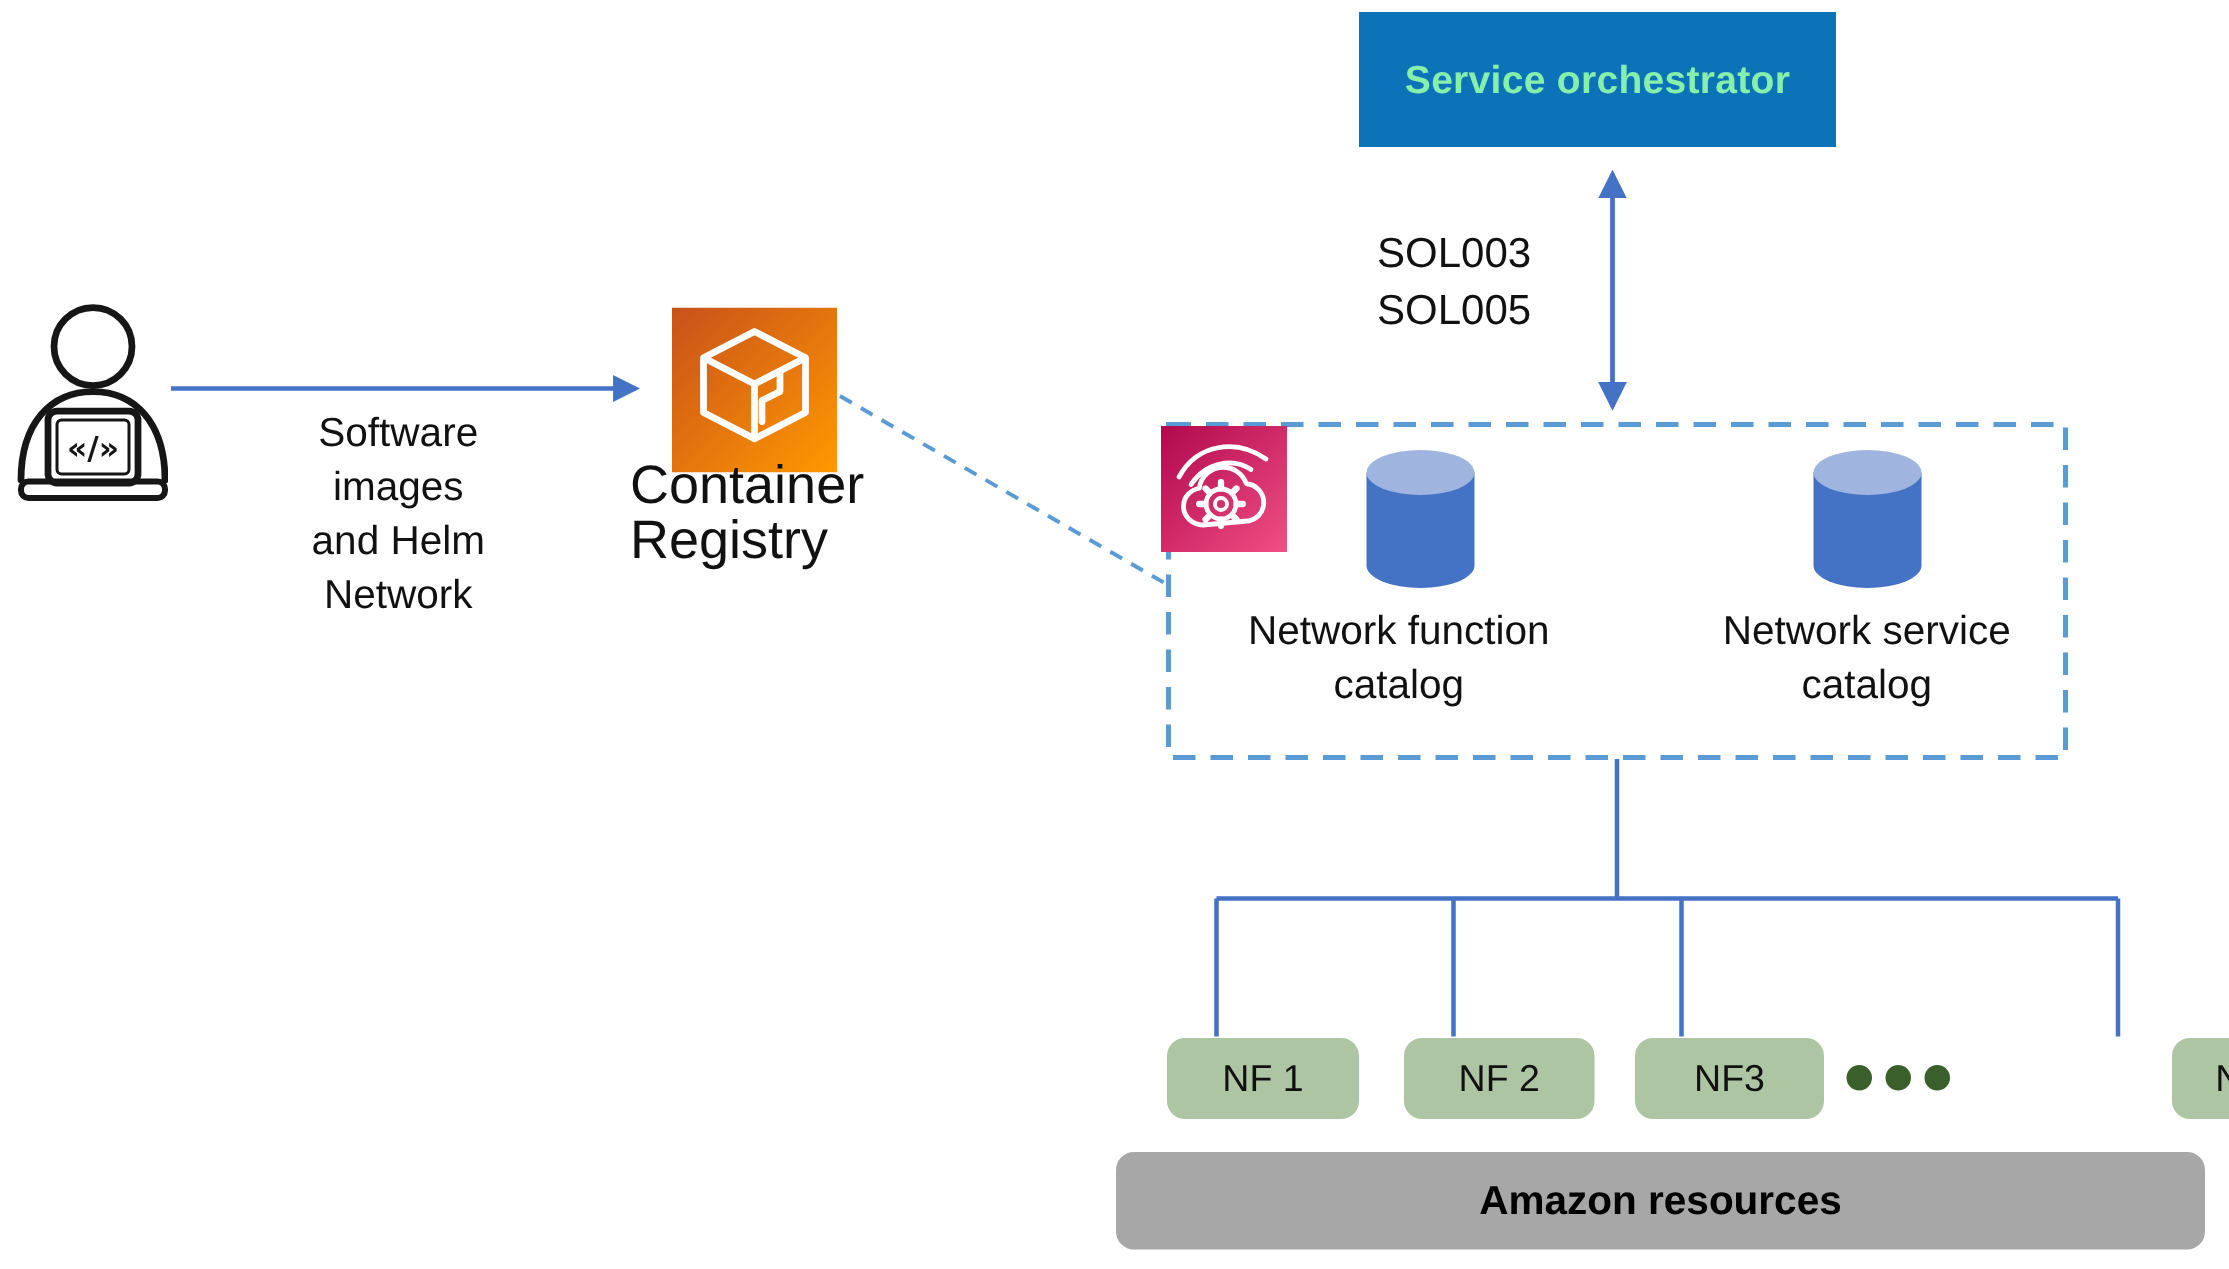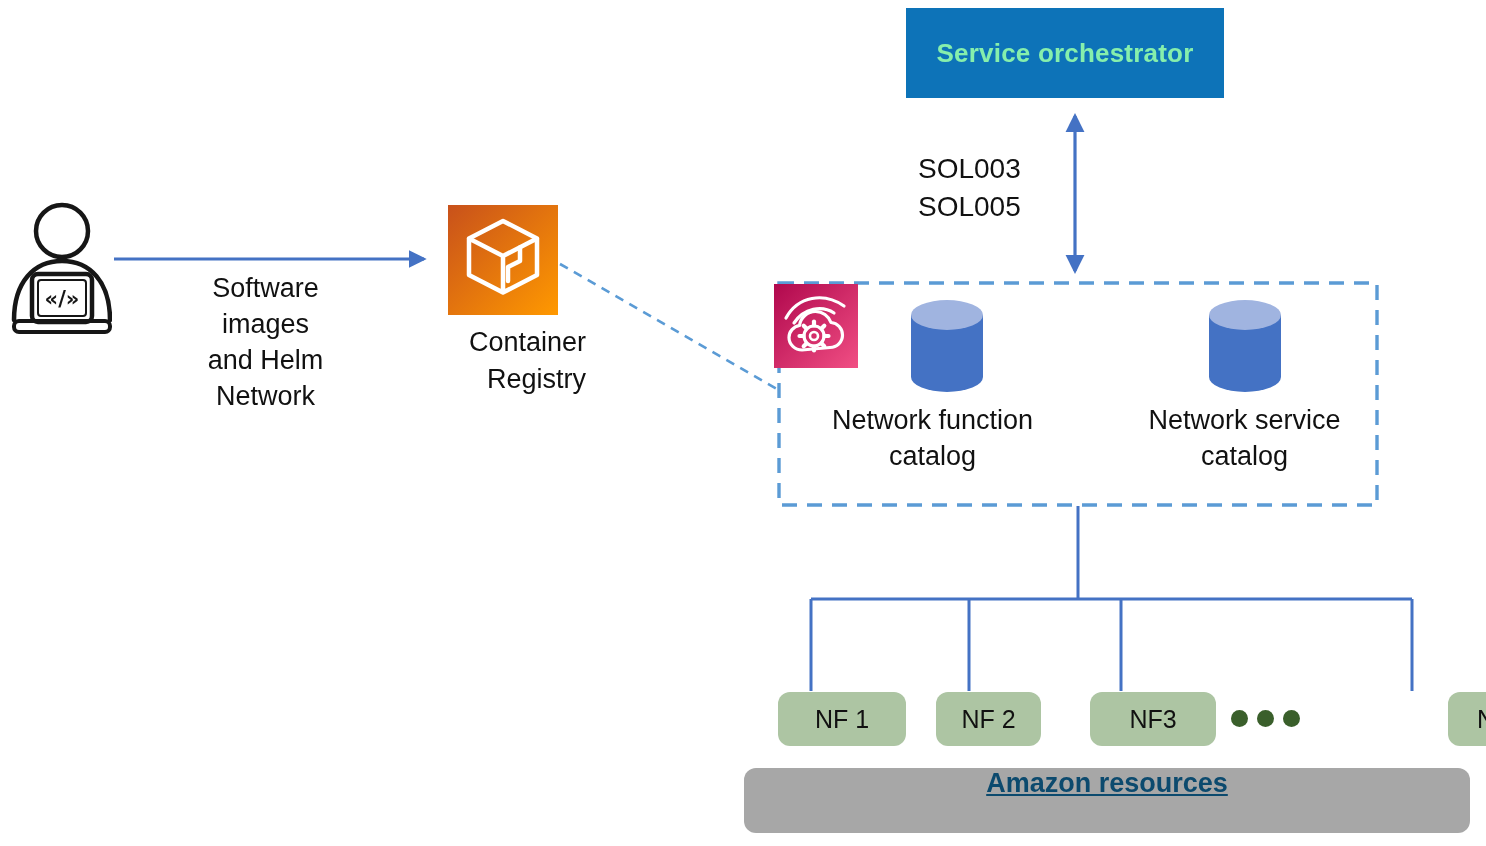--- a/index.html
+++ b/index.html
@@ -22,48 +22,48 @@
   .orchestrator{
     left:906px;top:8px;width:318px;height:90px;background:var(--box-blue,#0d73b8);
     display:flex;align-items:center;justify-content:center;
     color:#86efac;font-size:26px;font-weight:600;letter-spacing:.2px;
   }
   .sol-label{left:918px;top:150px;font-size:28px;line-height:38px;color:#111;}
 
   
   .flow-label{left:168px;top:270px;width:195px;text-align:center;font-size:27px;line-height:36px;}
   .registry-icon{left:448px;top:205px;width:110px;height:110px;}
-  .registry-label{left:420px;top:324px;width:166px;text-align:right;font-size:27px;line-height:37px;}
+  .registry-label{left:420px;top:304px;width:166px;text-align:left;font-size:36px;line-height:37px;}
 
   
   .tnb-icon{left:774px;top:284px;width:84px;height:84px;z-index:3;}
   .cylinder{width:78px;height:97px;}
   .cyl-1{left:908px;top:299px;}
   .cyl-2{left:1206px;top:299px;}
   .catalog-label{top:402px;width:245px;text-align:center;font-size:27px;line-height:36px;}
   .catalog-label.c1{left:810px;}
   .catalog-label.c2{left:1122px;}
 
   
   .nf-box{
     top:692px;height:54px;background:var(--nf-green,#adc5a3);border-radius:12px;
     display:flex;align-items:center;justify-content:center;font-size:25px;color:#111;margin-left:32px;
   }
   .nf-1{left:746px;width:128px;}
-  .nf-2{left:904px;width:105px;}
+  .nf-2{left:904px;width:127px;}
   .nf-3{left:1058px;width:126px;}
   .nf-n{left:1416px;width:112px;}
   .dots{left:1231px;top:710px;display:flex;gap:9px;align-items:center;}
   .dots span{width:17px;height:17px;border-radius:50%;background:var(--dots-green,#3a5f2b);display:block;}
 
   
   .resources-bar{
     left:744px;top:768px;width:726px;height:65px;background:var(--bar-gray,#a7a7a7);
-    border-radius:12px;display:flex;align-items:flex-start;justify-content:center;
-    color:#0c4a6e;font-size:27px;font-weight:700;text-decoration:underline;
+    border-radius:12px;display:flex;align-items:center;justify-content:center;
+    color:#000000;font-size:27px;font-weight:700;
   }
 
   .icon-stroke{stroke:#fff;fill:none;stroke-linejoin:round;stroke-linecap:round;}
   .person-stroke{stroke:#161616;fill:none;stroke-linejoin:round;stroke-linecap:round;}
   .ecr-s0{stop-color:var(--ecr-start,#c8511b);}
   .ecr-s1{stop-color:var(--ecr-end,#ff9900);}
   .tnb-s0{stop-color:var(--tnb-start,#b0084d);}
   .tnb-s1{stop-color:var(--tnb-end,#f14f84);}
   .cyl-body{fill:var(--cylinder-body,#4472c4);}
   .cyl-top{fill:var(--cylinder-top,#a0b4e0);}

